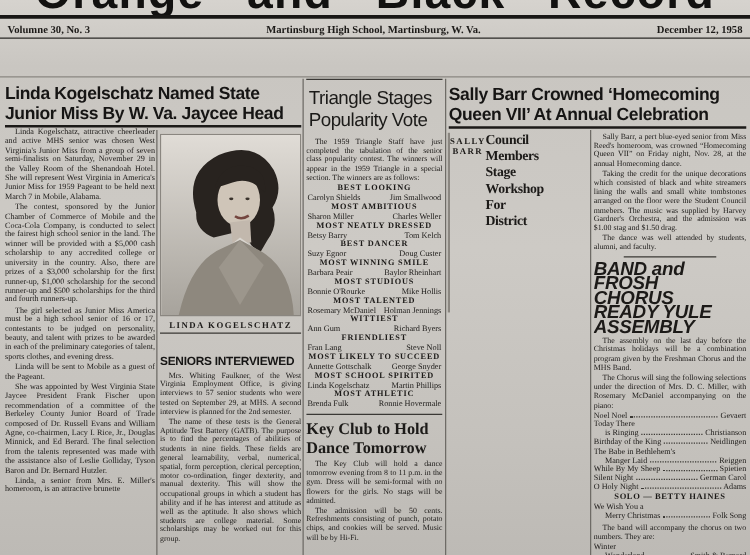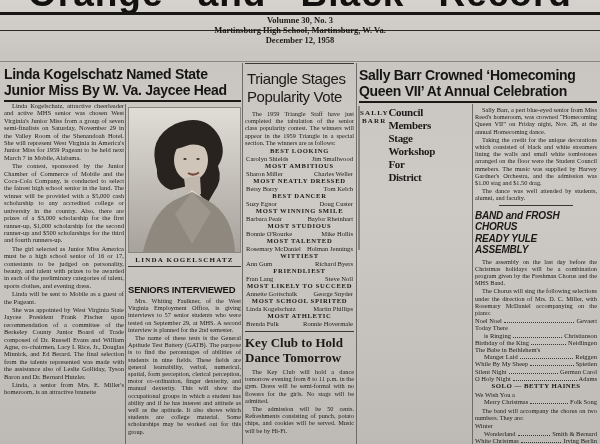--- a/index.html
+++ b/index.html
@@ -6,21 +6,21 @@
   #page{position:relative;width:600px;height:444px;overflow:hidden;
     background:linear-gradient(180deg,#d6d3ce 0%,#c9c6c1 12%,#cdcac5 45%,#c4c1bc 80%,#bdbab5 100%);
     font-family:"Liberation Serif", serif;color:#1c1a18;}
   
   .mast{position:absolute;top:0;left:0;right:0;height:12px;overflow:hidden;}
   .mast-in{position:absolute;top:-27px;left:0;right:0;display:flex;justify-content:space-between;
     padding:0 28px;font-family:"Liberation Sans",sans-serif;font-weight:900;font-size:37px;
     letter-spacing:1px;color:#121110;}
   .folio{position:absolute;top:12px;left:0;right:0;height:15px;border-top:3px solid #181715;
     border-bottom:1px solid #2a2926;display:flex;justify-content:space-between;align-items:center;
-    padding:0 6px;font-weight:bold;font-size:8.5px;flex-direction:column;}
+    padding:0 6px;font-weight:bold;font-size:8.5px;}
   .banner{position:absolute;top:27px;left:0;right:0;height:33px;text-align:center;
     font-family:"Liberation Sans",sans-serif;font-weight:800;font-size:31px;letter-spacing:.2px;
     word-spacing:7px;color:#131211;line-height:33px;}
   .rule-under-banner{position:absolute;top:61px;left:0;right:0;border-top:1px solid #8a8781;}
   
   .hl-sans{position:absolute;font-family:"Liberation Sans",sans-serif;font-weight:800;
     color:#161514;line-height:16px;font-size:14px;letter-spacing:-.3px;}
   #hl-left{left:4px;top:66px;width:237px;border-bottom:2px solid #1c1a18;padding-bottom:2px;}
   #hl-right{left:359px;top:67px;width:238px;border-bottom:2px solid #1c1a18;padding-bottom:2px;}
   
@@ -38,21 +38,21 @@
   .caption{text-align:center;font-weight:bold;font-size:7px;letter-spacing:1.2px;margin:3px 0 2px 0;}
   .sec-rule{border:none;border-top:1px solid #3a3835;margin:2px 0 3px 0;}
   .short-rule{border:none;border-top:1px solid #3a3835;margin:3px 24px 4px 24px;}
   .h-sans-sm{font-family:"Liberation Sans",sans-serif;font-weight:800;font-size:9.5px;
     line-height:11px;letter-spacing:-.2px;color:#161514;margin:17px 0 2px 0;}
   .h-serif{font-weight:bold;font-size:13px;line-height:15px;margin:1px 0 3px 0;}
   .h-serif-sm{font-weight:bold;font-size:11px;line-height:13px;letter-spacing:-.3px;margin:0 0 3px 0;}
   .h-tri{font-family:"Liberation Sans",sans-serif;font-weight:400;font-size:15px;line-height:18px;
     letter-spacing:-.4px;color:#1b1a18;margin:2px 0 4px 2px;}
   .h-band{font-family:"Liberation Sans",sans-serif;font-weight:800;font-style:italic;
-    font-size:10px;line-height:11.5px;letter-spacing:-.2px;margin:1px 16px 2px 0;}
+    font-size:15px;line-height:11.5px;letter-spacing:-.2px;margin:1px 16px 2px 0;}
   
   .wcat{text-align:center;font-weight:bold;font-size:6.6px;letter-spacing:.7px;line-height:7.6px;}
   .wrow{display:flex;justify-content:space-between;font-size:6.6px;line-height:7.4px;padding:0 1px;}
   
   .srow{display:flex;align-items:baseline;font-size:6.5px;line-height:7.2px;}
   .srow .dots{flex:1;border-bottom:1px dotted #3c3a36;margin:0 2px;height:4px;min-width:6px;}
   .indent{padding-left:9px;}
   .solo{text-align:center;font-weight:bold;font-size:6.8px;letter-spacing:.5px;line-height:8.5px;}
   svg{display:block;}
 </style>

